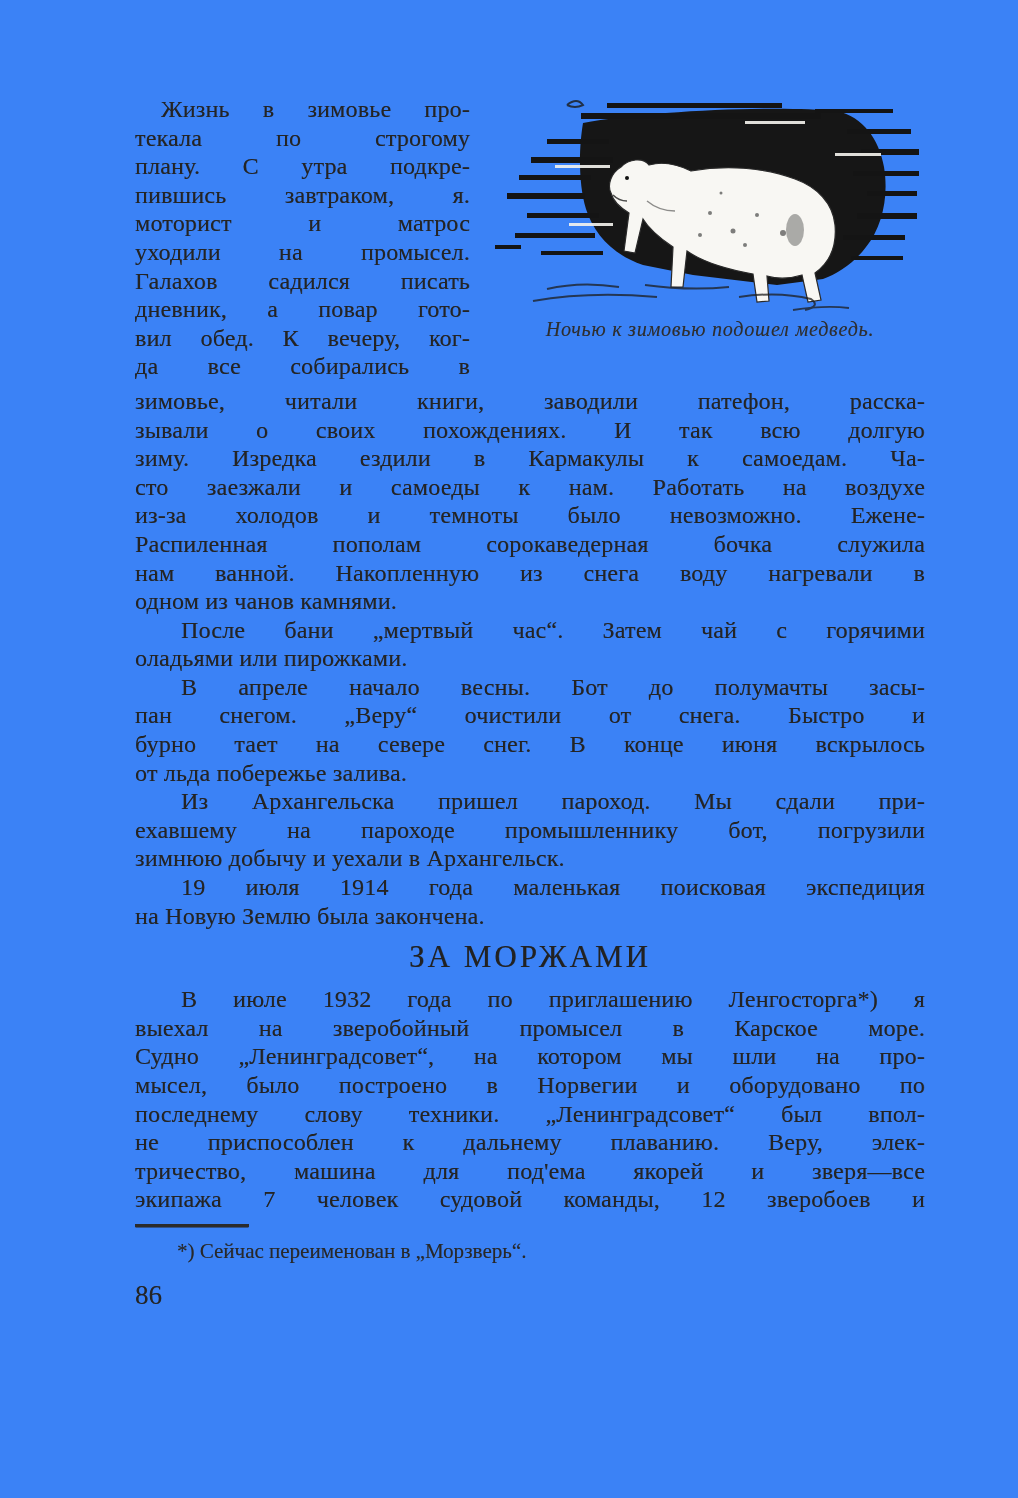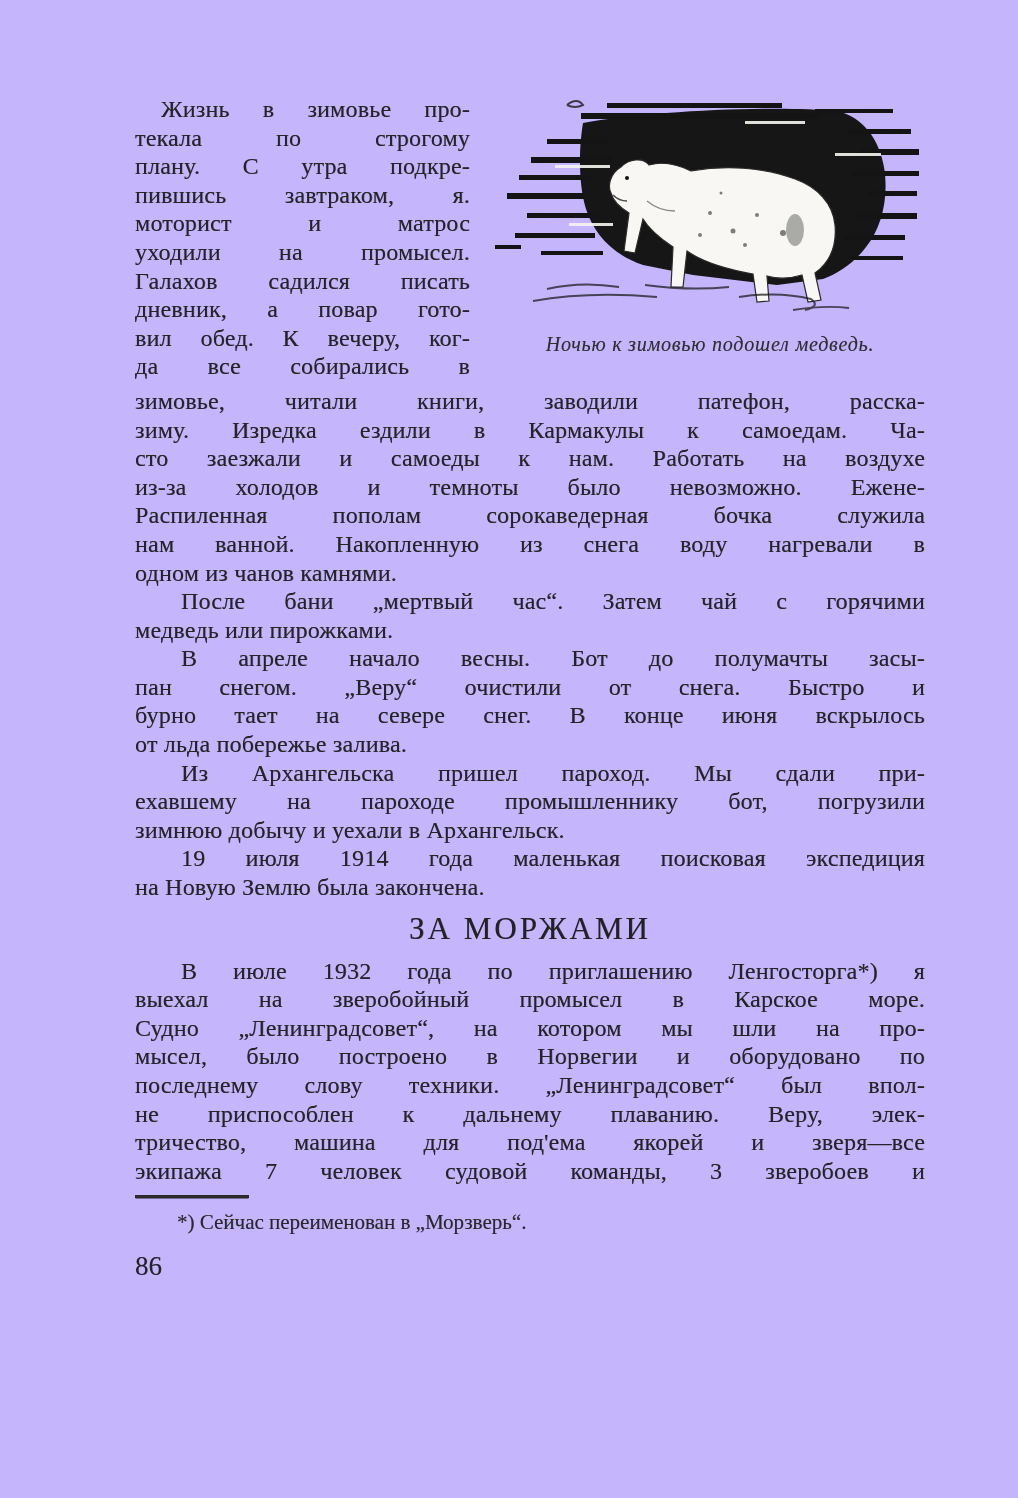--- a/index.html
+++ b/index.html
@@ -1,41 +1,41 @@
 <!DOCTYPE html>
 <html lang="ru"><head>
 <meta charset="utf-8">
 <style>
   html,body{margin:0;padding:0;background:#dddbd4;}
   .page{
     position:relative;
     width:1018px;height:1498px;
     margin:0 auto;
-    background:#c4b5fd;
+    background:#3b82f6;
     font-family:"Liberation Serif","DejaVu Serif",serif;
     color:#262626;
     overflow:hidden;
   }
   .content{position:absolute;left:135px;top:95px;width:790px;}
   .line{
     font-size:24px;line-height:28.6px;
     text-align:justify;text-align-last:justify;
     color:#242424;
     text-shadow:0.35px 0.35px 0 rgba(35,35,35,0.45);
     letter-spacing:0.2px;
   }
   .line.pend{text-align-last:left;}
   .indent{padding-left:46px;}
   .top-row{display:flex;}
   .col-left{width:335px;margin-right:25px;flex:none;}
   .col-left .indent{padding-left:26px;}
   .fig{width:430px;flex:none;}
   .fig svg{display:block;}
   .caption{
-    margin-top:18px;text-align:center;
+    margin-top:3px;text-align:center;
     font-style:italic;font-size:20px;letter-spacing:0.8px;
     color:#2e2e2e;
     text-shadow:0.3px 0.3px 0 rgba(40,40,40,0.35);
   }
   .bodyblock{margin-top:6px;}
   .heading{
     margin:9px 0 10px;text-align:center;
     font-size:31px;line-height:36px;font-weight:normal;
     letter-spacing:3px;color:#222;
     text-shadow:0.4px 0.4px 0 rgba(30,30,30,0.5);
@@ -132,28 +132,29 @@
             <path d="M244,202 q40,-6 72,2 q10,7 -6,11"></path>
             <path d="M298,215 q32,-5 56,-2"></path>
           </g>
         </svg>
         <div class="caption">Ночью к зимовью подошел медведь.</div>
       </div>
     </div>
 
     <div class="bodyblock">
         <div class="line">зимовье, читали книги, заводили патефон, расска-</div>
+        <div class="line">зывали о своих похождениях. И так всю долгую</div>
         <div class="line">зиму. Изредка ездили в Кармакулы к самоедам. Ча-</div>
         <div class="line">сто заезжали и самоеды к нам. Работать на воздухе</div>
         <div class="line">из-за холодов и темноты было невозможно. Ежене-</div>
         <div class="line">Распиленная пополам сорокаведерная бочка служила</div>
         <div class="line">нам ванной. Накопленную из снега воду нагревали в</div>
         <div class="line pend">одном из чанов камнями.</div>
         <div class="line indent">После бани „мертвый час“. Затем чай с горячими</div>
-        <div class="line pend">медведь или пирожками.</div>
+        <div class="line pend">оладьями или пирожками.</div>
         <div class="line indent">В апреле начало весны. Бот до полумачты засы-</div>
         <div class="line">пан снегом. „Веру“ очистили от снега. Быстро и</div>
         <div class="line">бурно тает на севере снег. В конце июня вскрылось</div>
         <div class="line pend">от льда побережье залива.</div>
         <div class="line indent">Из Архангельска пришел пароход. Мы сдали при-</div>
         <div class="line">ехавшему на пароходе промышленнику бот, погрузили</div>
         <div class="line pend">зимнюю добычу и уехали в Архангельск.</div>
         <div class="line indent">19 июля 1914 года маленькая поисковая экспедиция</div>
         <div class="line pend">на Новую Землю была закончена.</div>
       </div>
@@ -161,21 +162,21 @@
     <h2 class="heading">ЗА МОРЖАМИ</h2>
 
     <div class="bodyblock">
         <div class="line indent">В июле 1932 года по приглашению Ленгосторга*) я</div>
         <div class="line">выехал на зверобойный промысел в Карское море.</div>
         <div class="line">Судно „Ленинградсовет“, на котором мы шли на про-</div>
         <div class="line">мысел, было построено в Норвегии и оборудовано по</div>
         <div class="line">последнему слову техники. „Ленинградсовет“ был впол-</div>
         <div class="line">не приспособлен к дальнему плаванию. Веру, элек-</div>
         <div class="line">тричество, машина для под'ема якорей и зверя—все</div>
-        <div class="line">экипажа 7 человек судовой команды, 3 зверобоев и</div>
+        <div class="line">экипажа 7 человек судовой команды, 12 зверобоев и</div>
       </div>
 
     <div class="rule"></div>
     <div class="footnote">*) Сейчас переименован в „Морзверь“.</div>
     <div class="pagenum">86</div>
 
   </div>
 </div>
 
 </body></html>

